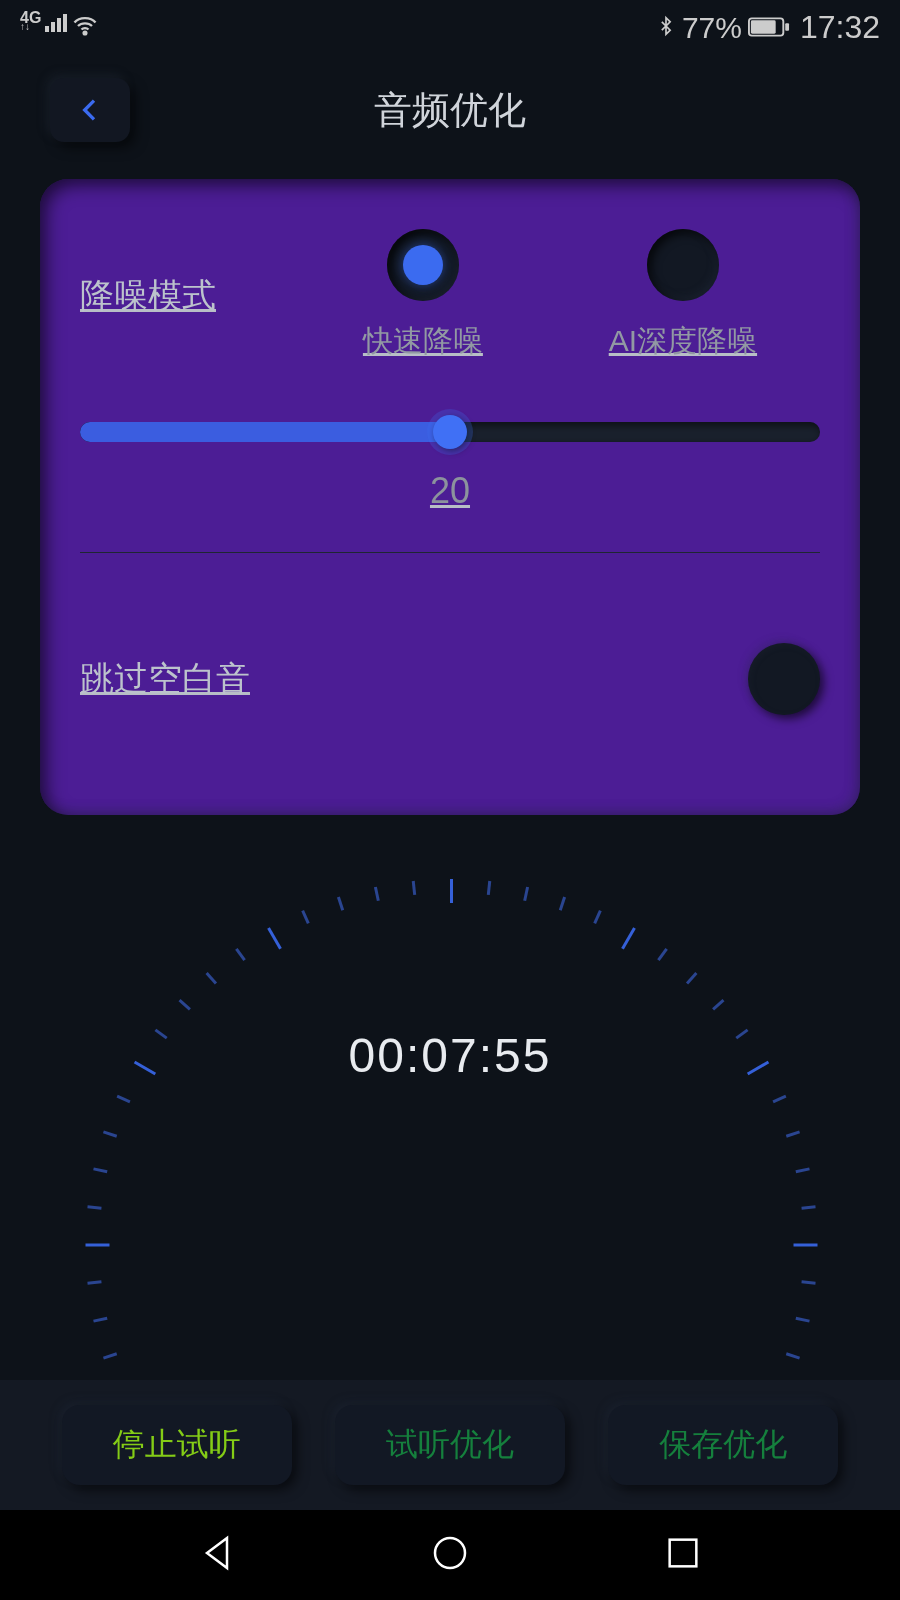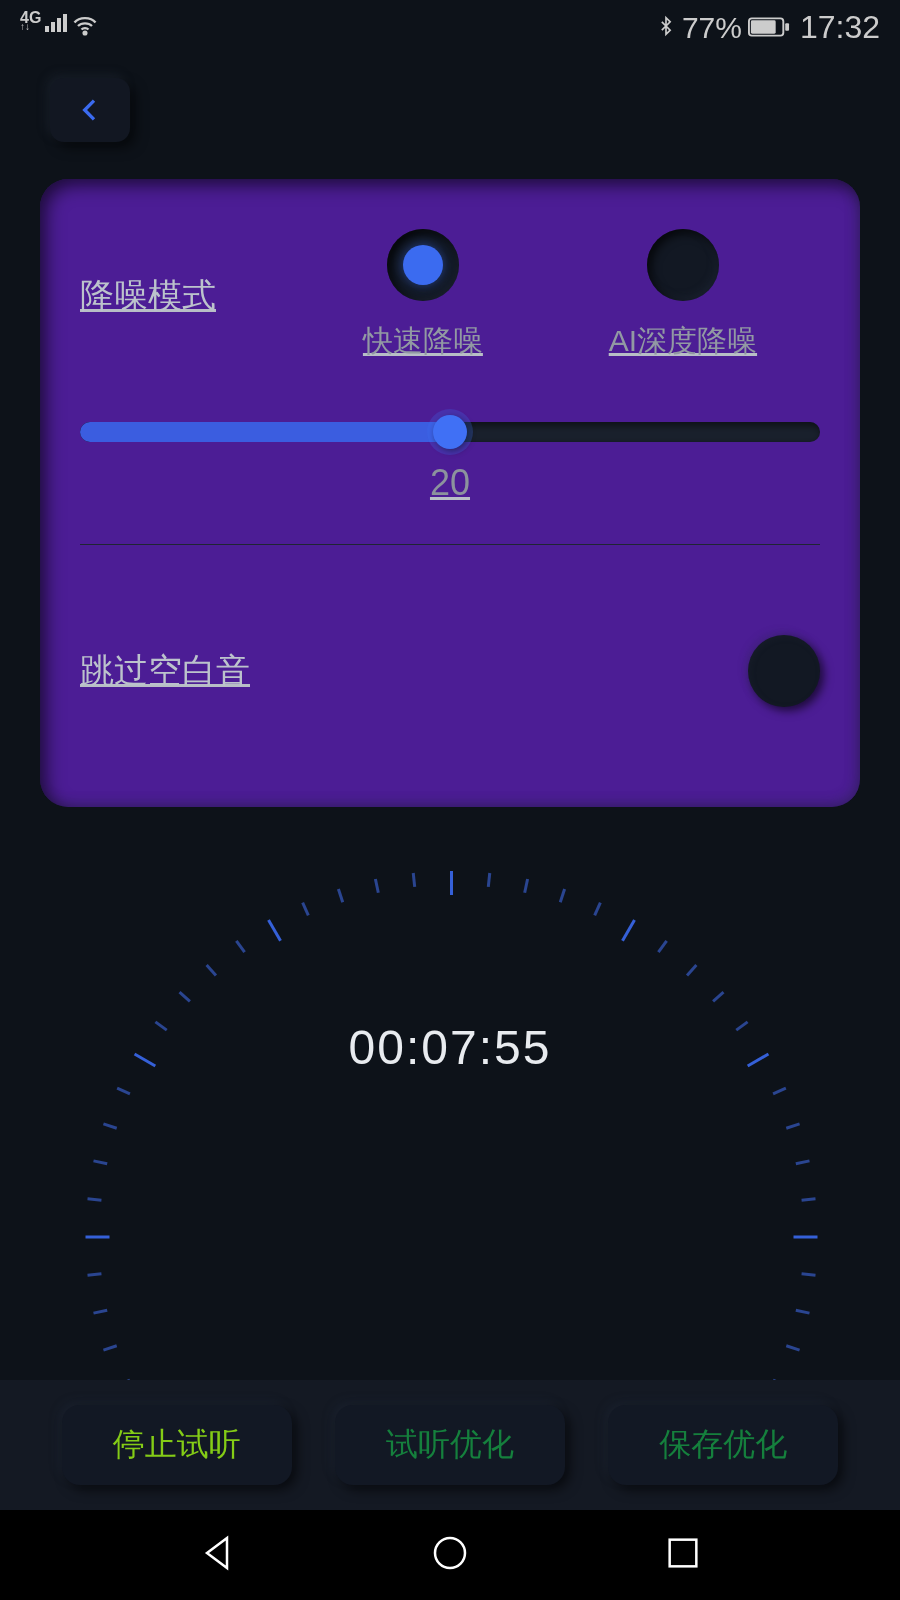--- a/index.html
+++ b/index.html
@@ -190,21 +190,21 @@
       top: 50%;
       transform: translate(-50%, -50%);
       width: 34px;
       height: 34px;
       border-radius: 50%;
       background: #4070f5;
       box-shadow: 0 0 0 6px rgba(64,112,245,0.25), 2px 2px 6px rgba(0,0,0,0.6);
     }
     .slider-value {
       text-align: center;
-      margin-top: 20px;
+      margin-top: 28px;
       font-size: 36px;
       color: #8c939d;
     }
     
     .divider {
       height: 1px;
       background: #1f2632;
       margin: 40px 0;
     }
     
@@ -349,20 +349,21 @@
     <span class="status-time">17:32</span>
   </div>
 </div>
 
 <div class="header">
   <div class="back-button">
     <svg viewBox="0 0 24 24" fill="none" stroke="#3b6bf0" stroke-width="2.5">
       <path d="M15 5 L8 12 L15 19"></path>
     </svg>
   </div>
+  <div class="page-title">音频优化</div>
 </div>
 
 <div class="card">
   <div class="row-noise">
     <div class="label">降噪模式</div>
     <div class="radio-group">
       <div class="radio-option">
         <div class="radio-circle selected"></div>
         <div class="radio-label">快速降噪</div>
       </div>

